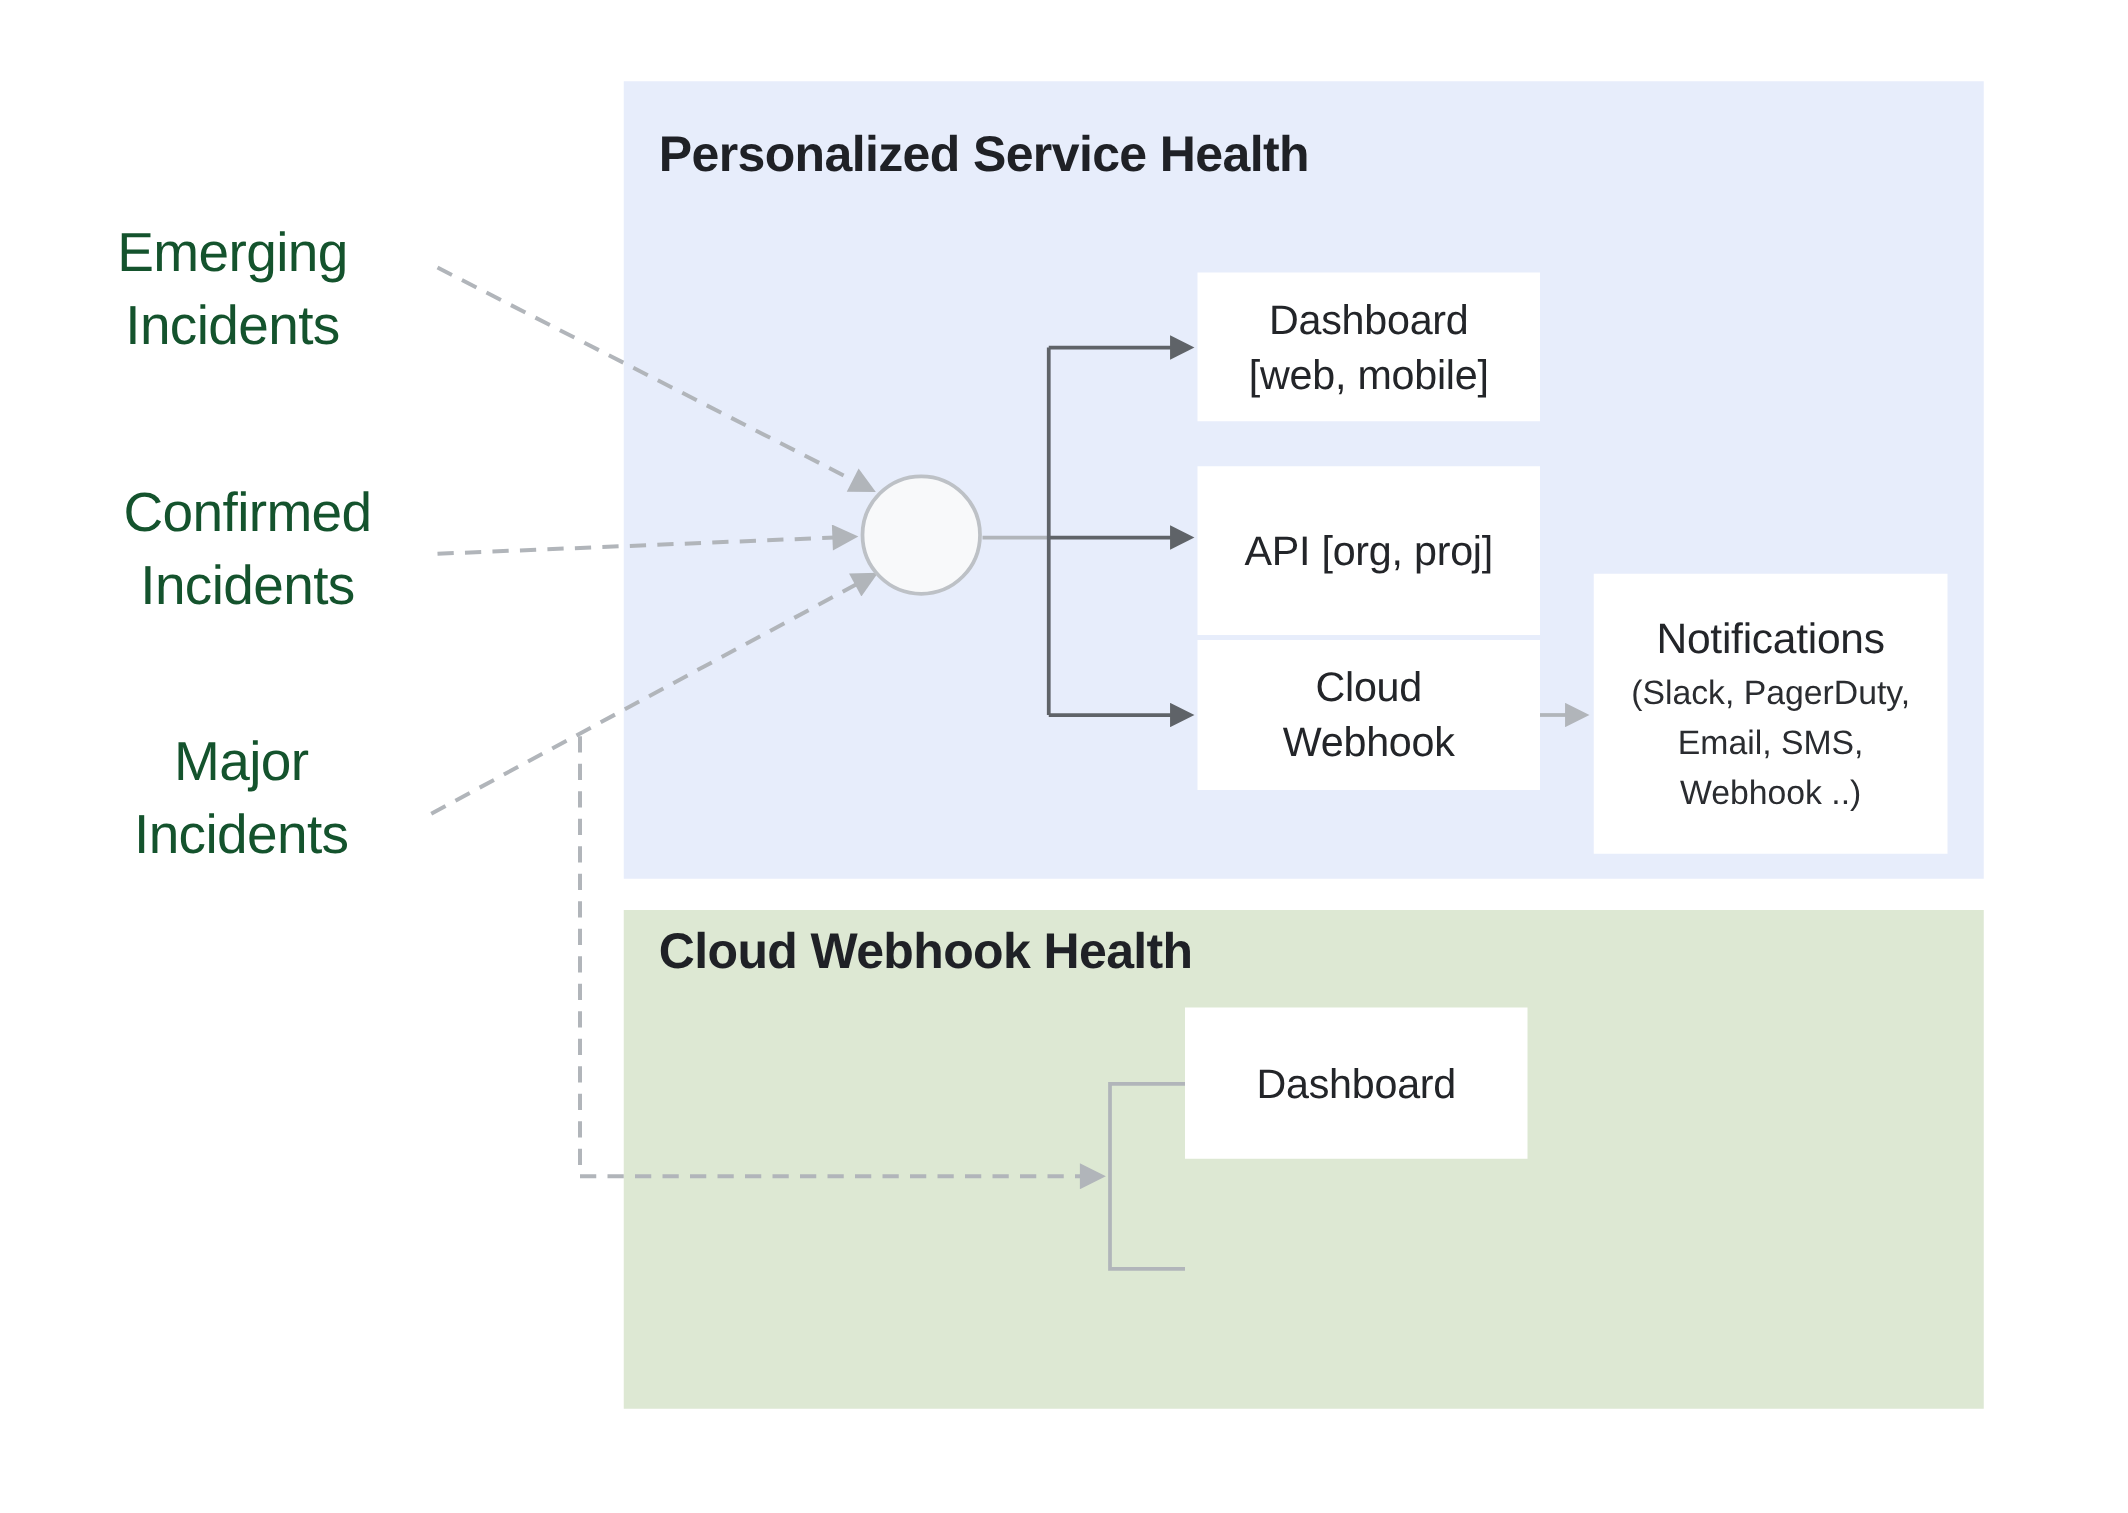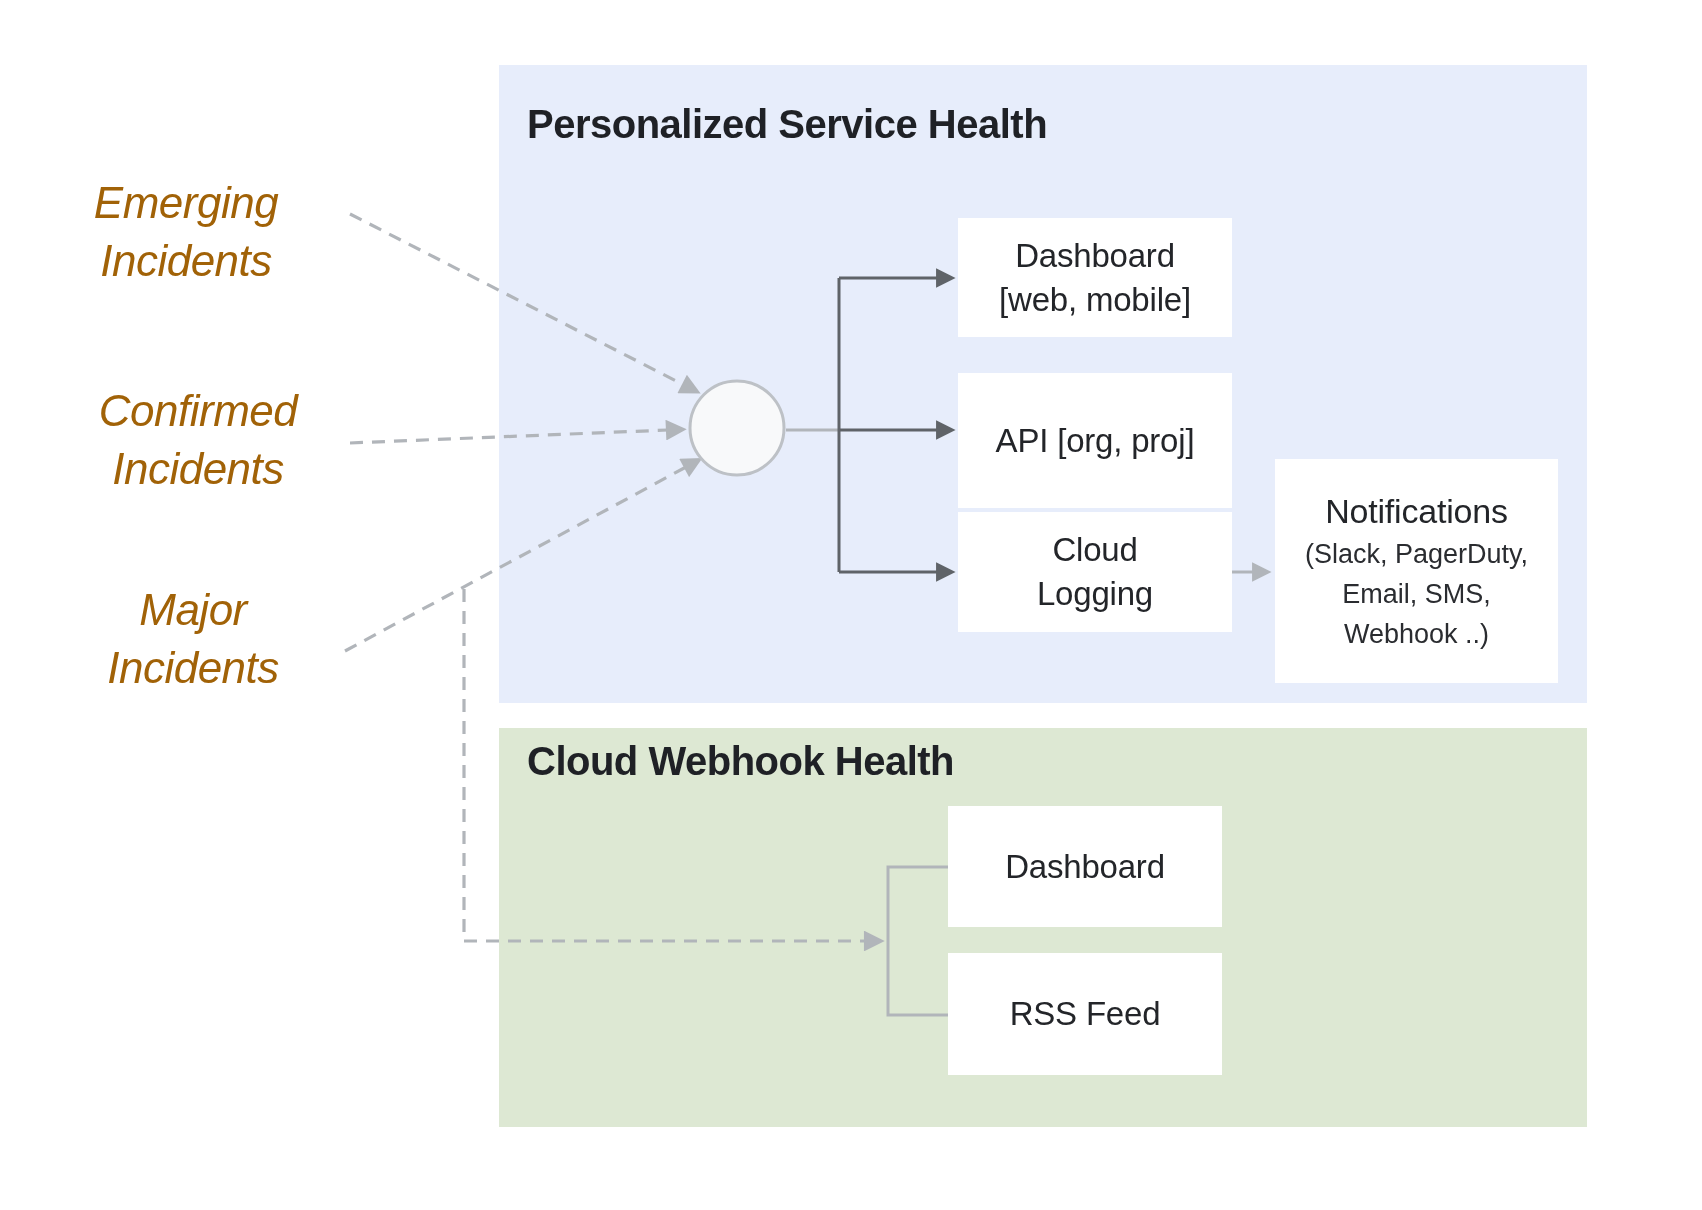--- a/index.html
+++ b/index.html
@@ -71,23 +71,22 @@
   }
   .notif-sub{
     font-size:27px;line-height:40px;color:#2a2c30;
     white-space:nowrap;
   }
   .src-label{
     position:absolute;
     text-align:center;
     font-size:44px;line-height:58px;
     letter-spacing:-0.5px;
-    color:#a16207;
+    color:#14532d;
     z-index:4;
-    font-style:italic;
   }
 </style>
 </head>
 <body>
 
 <div class="canvas">
 
   <section class="panel panel-blue"></section>
   <section class="panel panel-green"></section>
 
@@ -138,29 +137,26 @@
 
   <div class="box" style="left:958px;top:218px;width:274px;height:119px">
     <div class="box-line">Dashboard</div>
     <div class="box-line">[web, mobile]</div>
   </div>
   <div class="box" style="left:958px;top:373px;width:274px;height:135px">
     <div class="box-line">API [org, proj]</div>
   </div>
   <div class="box" style="left:958px;top:512px;width:274px;height:120px">
     <div class="box-line">Cloud</div>
-    <div class="box-line">Logging</div>
+    <div class="box-line">Webhook</div>
   </div>
   <div class="box" style="left:1275px;top:459px;width:283px;height:224px">
     <div class="notif-title">Notifications</div>
     <div class="notif-sub">(Slack, PagerDuty,</div>
     <div class="notif-sub">Email, SMS,</div>
     <div class="notif-sub">Webhook ..)</div>
   </div>
 
   <div class="box" style="left:948px;top:806px;width:274px;height:121px">
     <div class="box-line">Dashboard</div>
   </div>
-  <div class="box" style="left:948px;top:953px;width:274px;height:122px">
-    <div class="box-line">RSS Feed</div>
-  </div>
 
 </div>
 
 </body></html>

